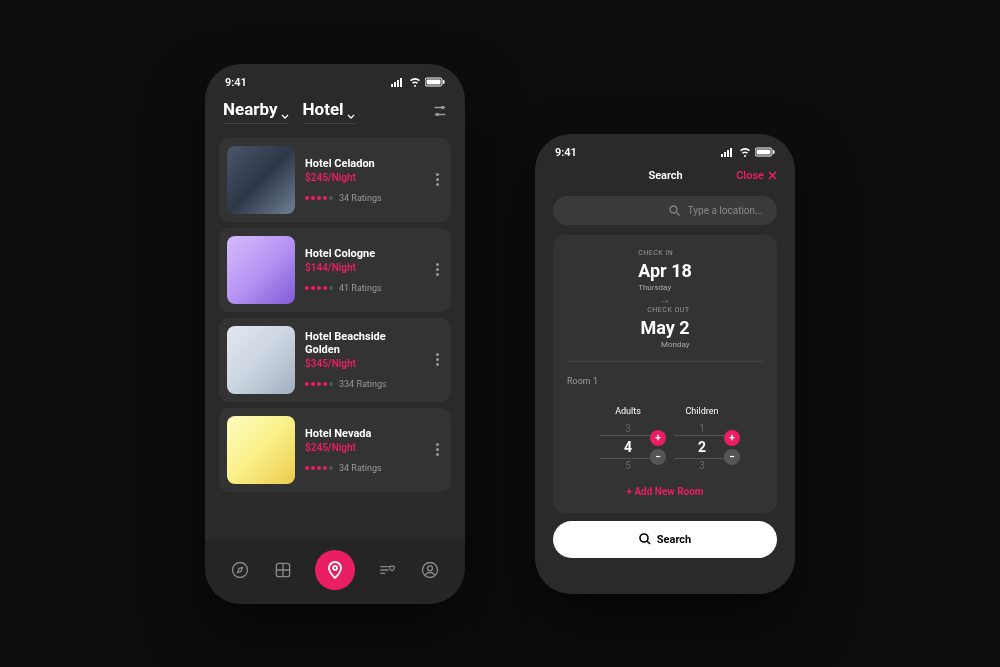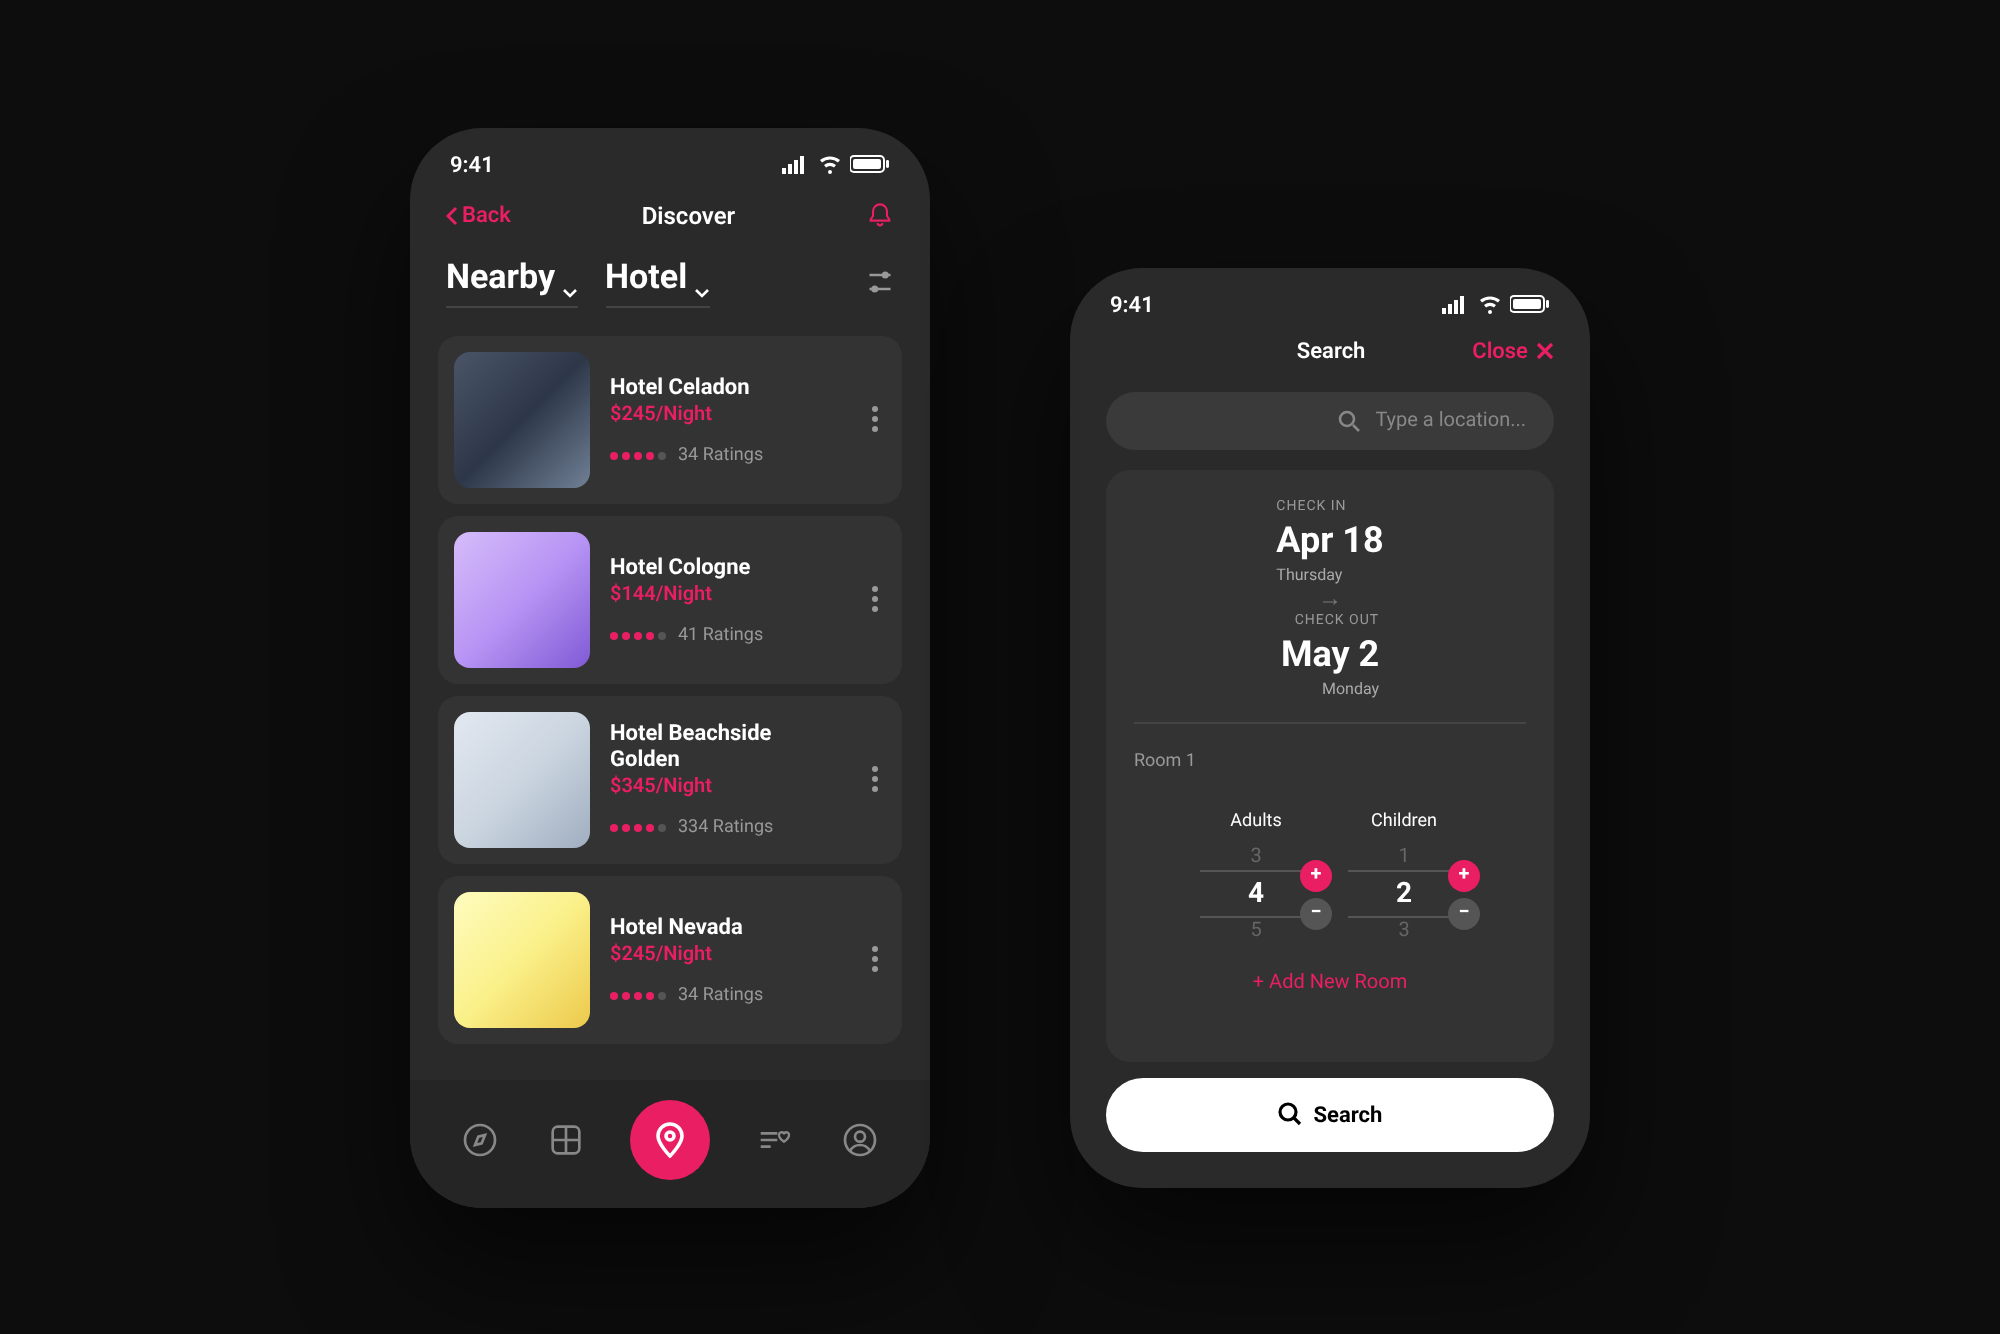--- a/index.html
+++ b/index.html
@@ -323,23 +323,23 @@
     }
     .counter-btn.plus {
       background: #e91e63;
     }
     .counter-btn.minus {
       background: #555;
     }
     .add-room {
       color: #e91e63;
       font-size: 10px;
-      font-weight: 400;
+      font-weight: 700;
       text-align: center;
-      margin: 14px 0 20px;
+      margin: 14px 0 2px;
     }
     .search-btn {
       margin: 8px 18px 16px;
       background: #fff;
       border-radius: 22px;
       padding: 12px;
       display: flex;
       align-items: center;
       justify-content: center;
       gap: 6px;
@@ -367,32 +367,20 @@
           <path fill="#fff" d="M6 8a1 1 0 100 2 1 1 0 000-2zM3 5.5a5 5 0 016 0l-1 1.3a3 3 0 00-4 0zM1 3a8 8 0 0110 0l-1 1.3a6 6 0 00-8 0z"></path>
         </svg>
       <svg width="20" height="10" viewBox="0 0 20 10">
           <rect x="0" y="1" width="17" height="8" rx="2" fill="none" stroke="#fff" stroke-width="1"></rect>
           <rect x="1.5" y="2.5" width="14" height="5" rx="1" fill="#fff"></rect>
           <rect x="18" y="3" width="1.5" height="4" rx="0.7" fill="#fff"></rect>
         </svg>
     </div>
   </div>
 
-  <div class="nav-bar">
-    <div class="back-btn">
-      <svg width="6" height="10" viewBox="0 0 6 10">
-          <path d="M5 1L1 5l4 4" stroke="#e91e63" stroke-width="1.5" fill="none"></path>
-        </svg>
-      <span>Back</span>
-    </div>
-    <span class="nav-title">Discover</span>
-    <svg class="bell-icon" viewBox="0 0 24 24">
-        <path d="M12 2a6 6 0 00-6 6v4l-2 3v1h16v-1l-2-3V8a6 6 0 00-6-6zM10 18a2 2 0 004 0" stroke="currentColor" stroke-width="1.8" fill="none"></path>
-      </svg>
-  </div>
 
   <div class="filter-bar">
     <div class="filter-item">
       <span>Nearby</span>
       <svg width="8" height="5" viewBox="0 0 8 5">
           <path d="M1 1l3 3 3-3" stroke="#fff" stroke-width="1.3" fill="none"></path>
         </svg>
     </div>
     <div class="filter-item">
       <span>Hotel</span>

